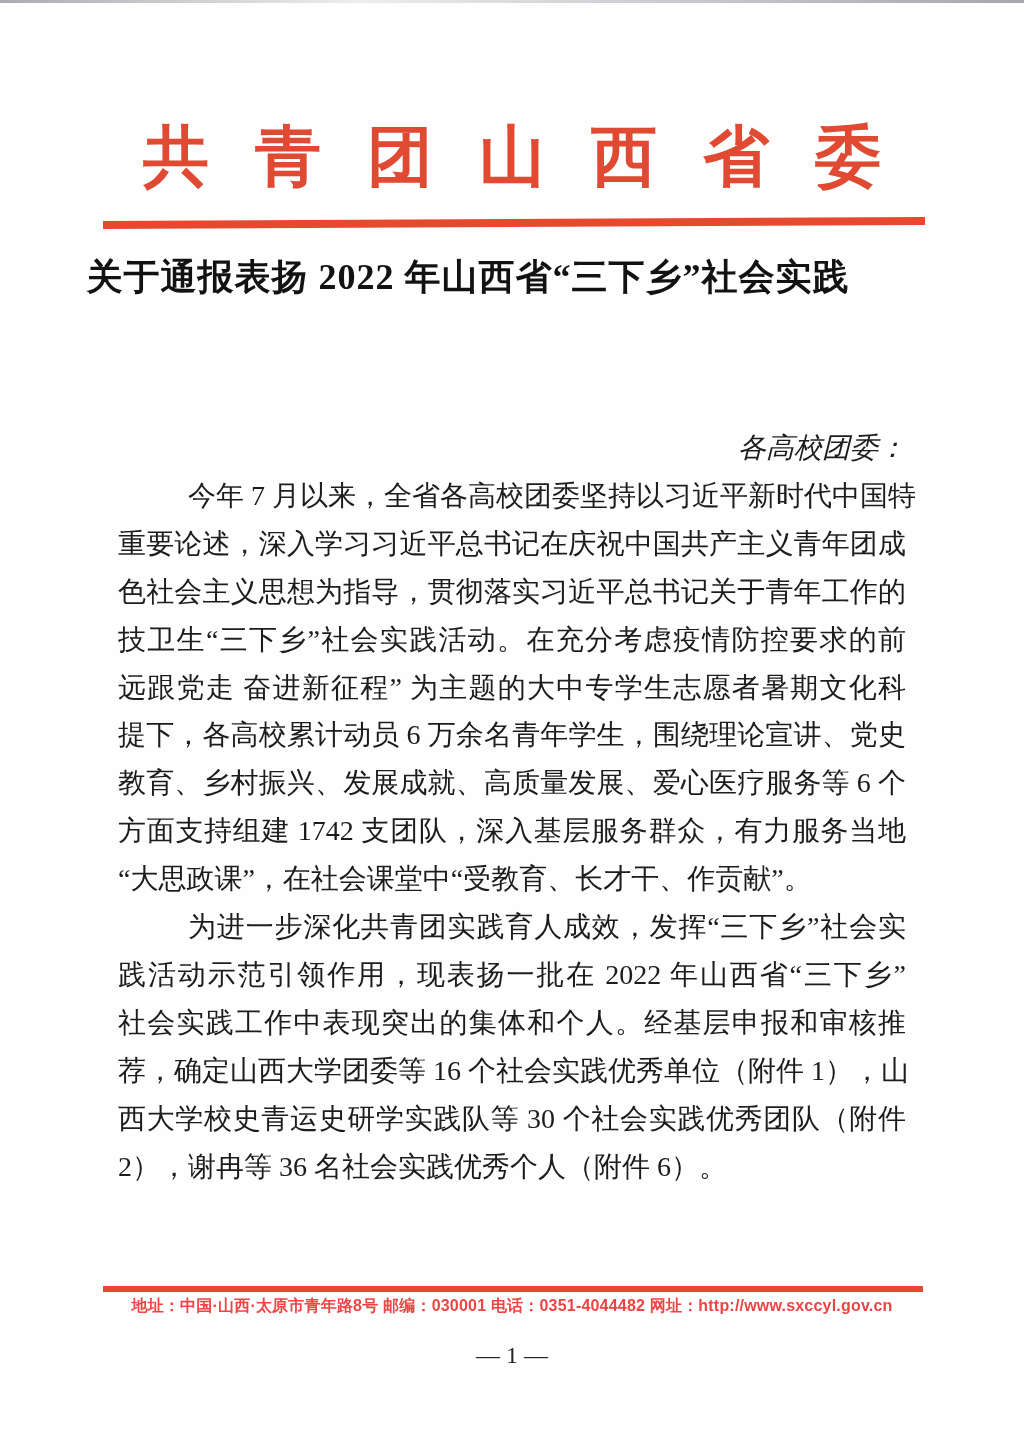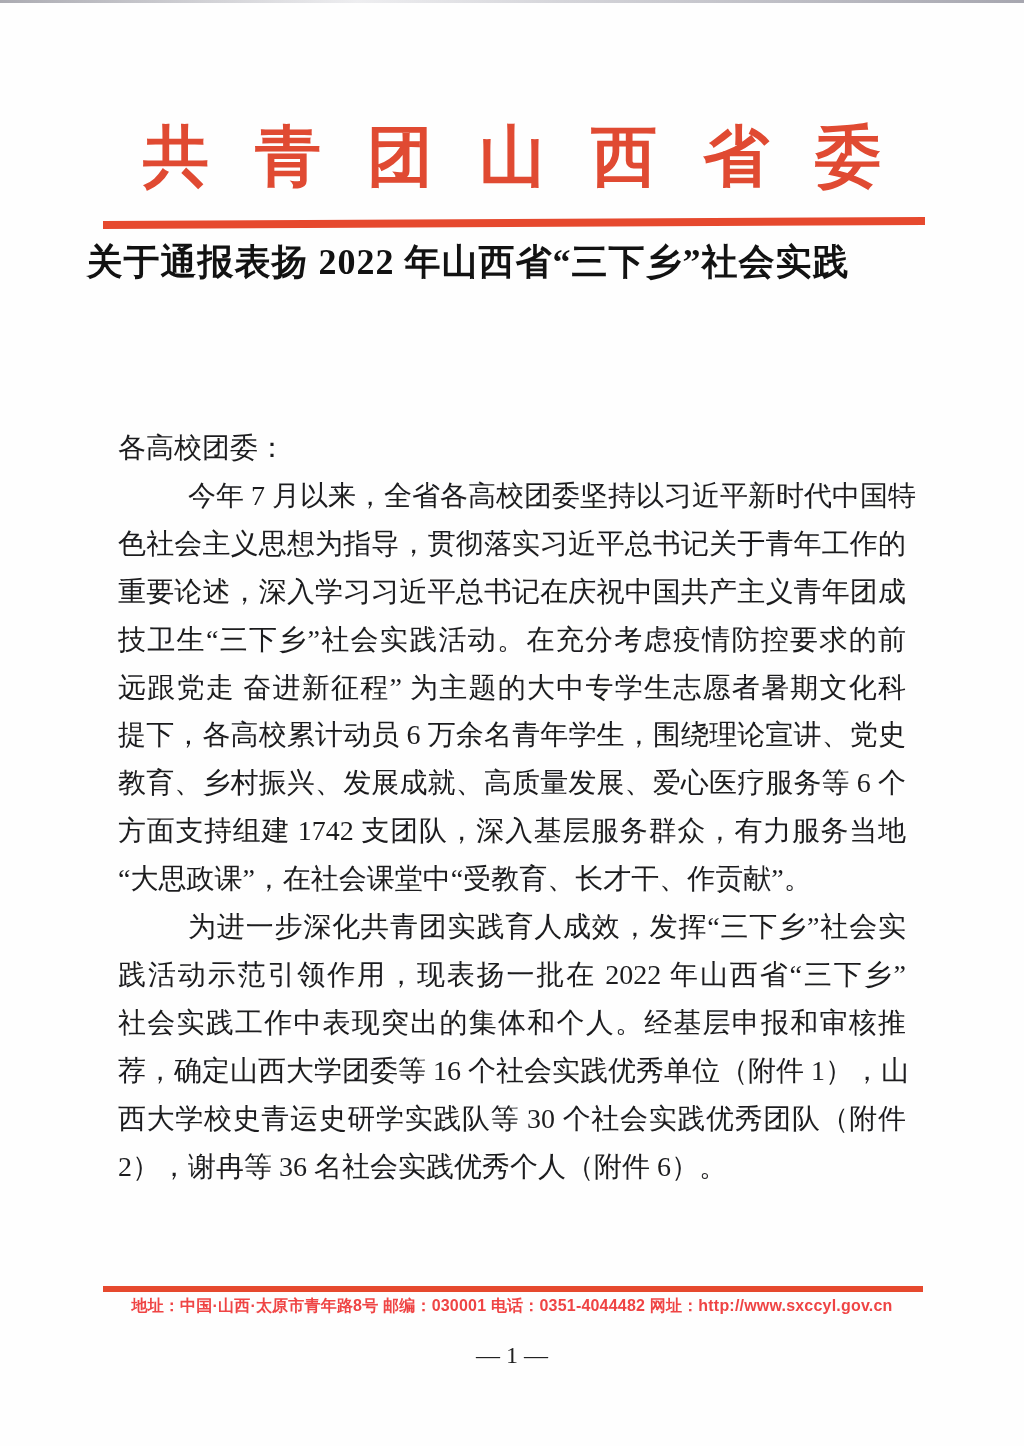--- a/index.html
+++ b/index.html
@@ -53,21 +53,21 @@
   }
   .rule-bottom {
     top: 1286px;
     left: 103px;
     width: 820px;
     height: 6px;
   }
   
   .doc-title {
     position: absolute;
-    top: 234px;
+    top: 249px;
     left: 0;
     width: 936px;
     margin: 0;
     text-align: center;
     font-size: 36px;
     line-height: 57px;
     font-weight: bold;
     letter-spacing: 1px;
     color: #121212;
     font-family: "Liberation Serif", serif;
@@ -78,21 +78,22 @@
     position: absolute;
     top: 424px;
     left: 118px;
     width: 788px;
     font-size: 28px;
     line-height: 47.9px;
     color: #1c1c1e;
     font-family: "Liberation Serif", serif;
   }
   .salutation {
-    text-align: left;
+    text-align: right;
+    font-style: italic;
   }
   .body-line {
     text-align: justify;
     text-align-last: justify;
     white-space: nowrap;
   }
   .body-line.para-end {
     text-align-last: left;
   }
   .body-line.indent {
@@ -144,22 +145,22 @@
   <div class="red-rule rule-top"></div>
 
   <h1 class="doc-title">
     <span class="title-line">关于通报表扬 2022 年山西省“三下乡”社会实践</span>
   </h1>
 
   <div class="body-text">
     <div class="salutation">各高校团委：</div>
     <div id="body-lines">
         <div class="body-line indent">今年 7 月以来，全省各高校团委坚持以习近平新时代中国特</div>
+        <div class="body-line">重要论述，深入学习习近平总书记在庆祝中国共产主义青年团成</div>
         <div class="body-line">色社会主义思想为指导，贯彻落实习近平总书记关于青年工作的</div>
-        <div class="body-line">重要论述，深入学习习近平总书记在庆祝中国共产主义青年团成</div>
         <div class="body-line">技卫生“三下乡”社会实践活动。在充分考虑疫情防控要求的前</div>
         <div class="body-line">远跟党走 奋进新征程” 为主题的大中专学生志愿者暑期文化科</div>
         <div class="body-line">提下，各高校累计动员 6 万余名青年学生，围绕理论宣讲、党史</div>
         <div class="body-line">教育、乡村振兴、发展成就、高质量发展、爱心医疗服务等 6 个</div>
         <div class="body-line">方面支持组建 1742 支团队，深入基层服务群众，有力服务当地</div>
         <div class="body-line para-end">“大思政课”，在社会课堂中“受教育、长才干、作贡献”。</div>
         <div class="body-line indent">为进一步深化共青团实践育人成效，发挥“三下乡”社会实</div>
         <div class="body-line">践活动示范引领作用，现表扬一批在 2022 年山西省“三下乡”</div>
         <div class="body-line">社会实践工作中表现突出的集体和个人。经基层申报和审核推</div>
         <div class="body-line">荐，确定山西大学团委等 16 个社会实践优秀单位（附件 1），山</div>

